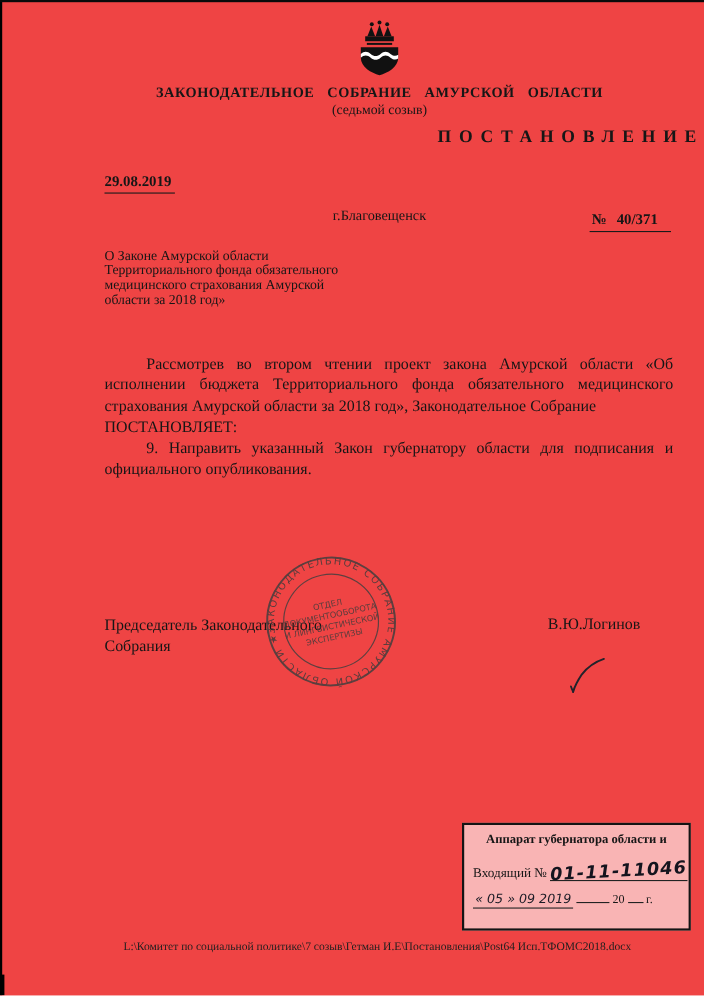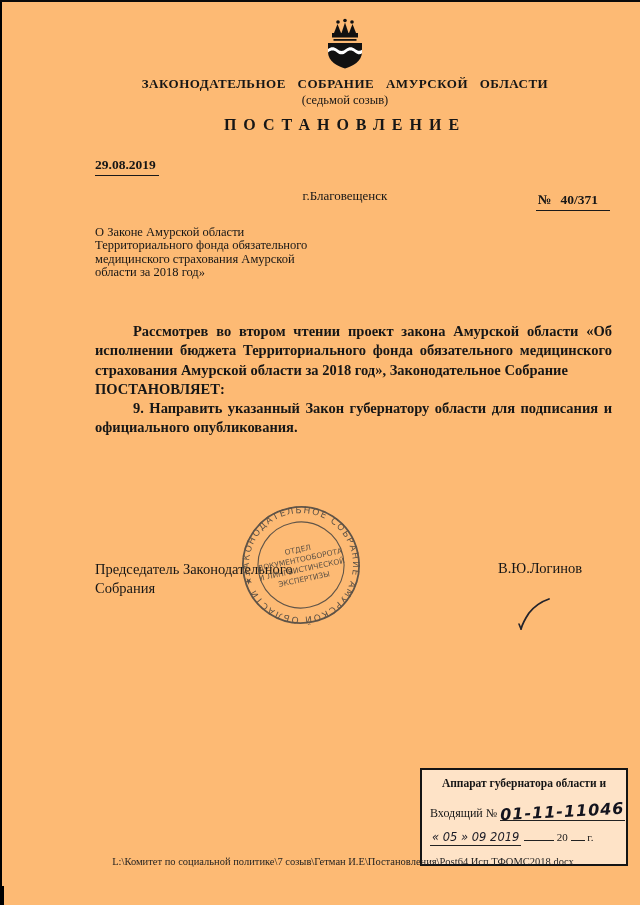--- a/index.html
+++ b/index.html
@@ -1,19 +1,19 @@
 <!DOCTYPE html>
 <html lang="ru"><head>
 <meta charset="utf-8">
 <style>
   * { margin:0; padding:0; box-sizing:border-box; }
   html,body { background:#ffffff; }
   .page {
     position:relative; width:640px; height:905px; margin:0 auto;
-    background:#fdba74; overflow:hidden;
+    background:#ef4444; overflow:hidden;
     font-family:"Liberation Serif", serif; color:#161616;
   }
   
   .edge-left { position:absolute; left:0; top:0; width:2px; height:905px; background:#000; }
   .edge-top  { position:absolute; left:0; top:0; width:640px; height:2px; background:#0a0a0a; }
   .corner-blob { position:absolute; left:0; top:886px; width:4px; height:19px; background:#000; }
 
   .emblem { position:absolute; left:321px; top:18px; }
 
   .center-band { position:absolute; left:50px; width:590px; text-align:center; }
@@ -31,40 +31,40 @@
     border-bottom:1px solid #1a1a1a; padding:0 6px 2px 2px; min-width:74px; white-space:nowrap;margin-top:35px;
   }
   .doc-number .num { margin-left:9px; }
 
   .subject { position:absolute; left:95px; top:226px; width:310px; font-size:12.5px; line-height:13.3px; }
 
   .body-text {
     position:absolute; left:95px; top:322px; width:517px;
     font-size:14.5px; line-height:19.3px; text-align:justify;
   }
-  .body-text p { margin:0;font-weight:bold; }
+  .body-text p { margin:0; }
   .body-text p.indent { text-indent:38px; }
 
   .sig-title { position:absolute; left:95px; top:560px; width:250px; font-size:14.5px; line-height:19px; }
   .sig-name  { position:absolute; left:498px; top:560px; font-size:14.5px; }
 
   .stamp {
     position:absolute; left:236px; top:500px; z-index:3;
     transform:rotate(-12deg); opacity:.82;
   }
   .stamp .ring-outer, .stamp .ring-inner { fill:none; stroke:#3f3f3f; }
   .stamp .ring-outer { stroke-width:1.8; }
   .stamp .ring-inner { stroke-width:1.1; }
   .stamp .ring-text { font-family:"DejaVu Sans", sans-serif; font-size:9px; letter-spacing:1.5px; fill:#3b3b3b; }
   .stamp .ctr { font-family:"DejaVu Sans", sans-serif; font-size:7.5px; fill:#3b3b3b; text-anchor:middle; }
 
   .checkmark { position:absolute; left:515px; top:596px; }
 
   .inc-box {
-    position:absolute; left:420px; top:768px; width:208px; height:98px;
+    position:absolute; left:420px; top:748px; width:208px; height:98px;
     border:2px solid #141414; padding-top:7px; background:rgba(255,255,255,.6);
   }
   .inc-org { text-align:center; font-weight:bold; font-size:11.5px; line-height:13.5px; }
   .inc-row { margin:10px 6px 0 8px; font-size:12px; white-space:nowrap; }
   .inc-line { display:inline-block; min-width:122px; border-bottom:1px solid #222; text-align:center; vertical-align:bottom; }
   .inc-number {
     display:inline-block; font-family:"DejaVu Sans", sans-serif; font-style:italic; font-weight:bold;
     font-size:16px; letter-spacing:1px; color:#14141e; transform:rotate(-3deg) translateY(1px);
   }
   .inc-date { margin:9px 6px 0 8px; font-size:11px; white-space:nowrap; }
@@ -96,21 +96,21 @@
       <polygon points="28,15 31.5,6 35,15"></polygon>
       <rect x="11" y="15" width="26" height="4.5"></rect>
       <rect x="12.5" y="21" width="23" height="1.8"></rect>
       <path d="M7,25 h34 v9 c0,9.5 -9.5,14 -17,16.5 C16.5,48 7,43.5 7,34 z"></path>
     </g>
     <path d="M7,31 c3,-2.5 6,-2.5 9,0 c3,2.5 6,2.5 9,0 c3,-2.5 6,-2.5 9,0 c2.5,2 5,2.3 7,0.8 v3.4 c-2,1.5 -4.5,1.2 -7,-0.8 c-3,-2.5 -6,-2.5 -9,0 c-3,2.5 -6,2.5 -9,0 c-3,-2.5 -6,-2.5 -9,0 z" fill="#fff"></path>
   </svg>
 
   <div class="center-band org-name" style="position:absolute;">ЗАКОНОДАТЕЛЬНОЕ СОБРАНИЕ АМУРСКОЙ ОБЛАСТИ</div>
   <div class="center-band convocation" style="position:absolute;">(седьмой созыв)</div>
-  <div class="center-band doc-type" style="position:absolute;">ПОСТАНОВЛЕНИЕ</div>
+  <div class="center-band doc-type" style="position:absolute;text-align:right;">ПОСТАНОВЛЕНИЕ</div>
 
   <div class="doc-date">29.08.2019</div>
   <div class="doc-number">
     <span>№</span><span class="num">40/371</span>
   </div>
   <div class="center-band city" style="position:absolute;">г.Благовещенск</div>
 
   <div class="subject">
     <div>О Законе Амурской области</div>
     <div>Территориального фонда обязательного</div>

